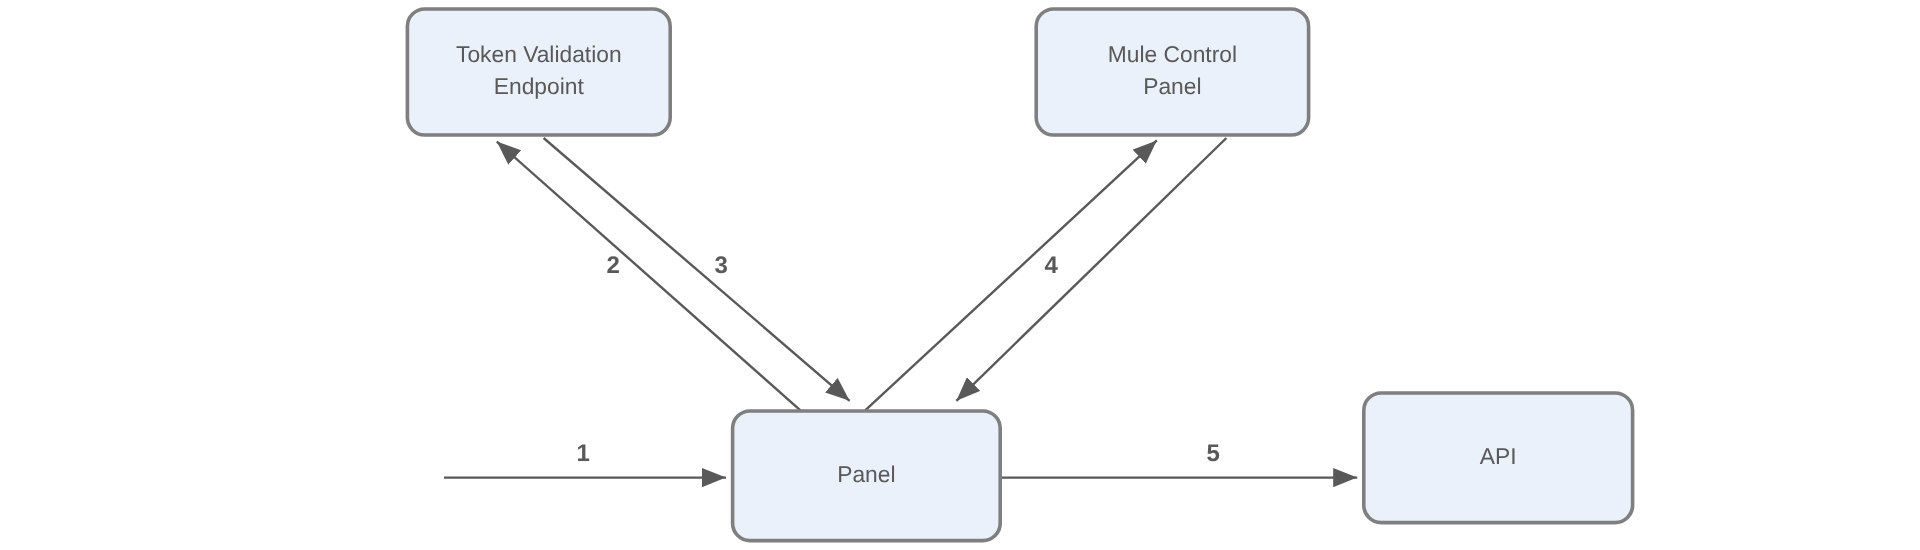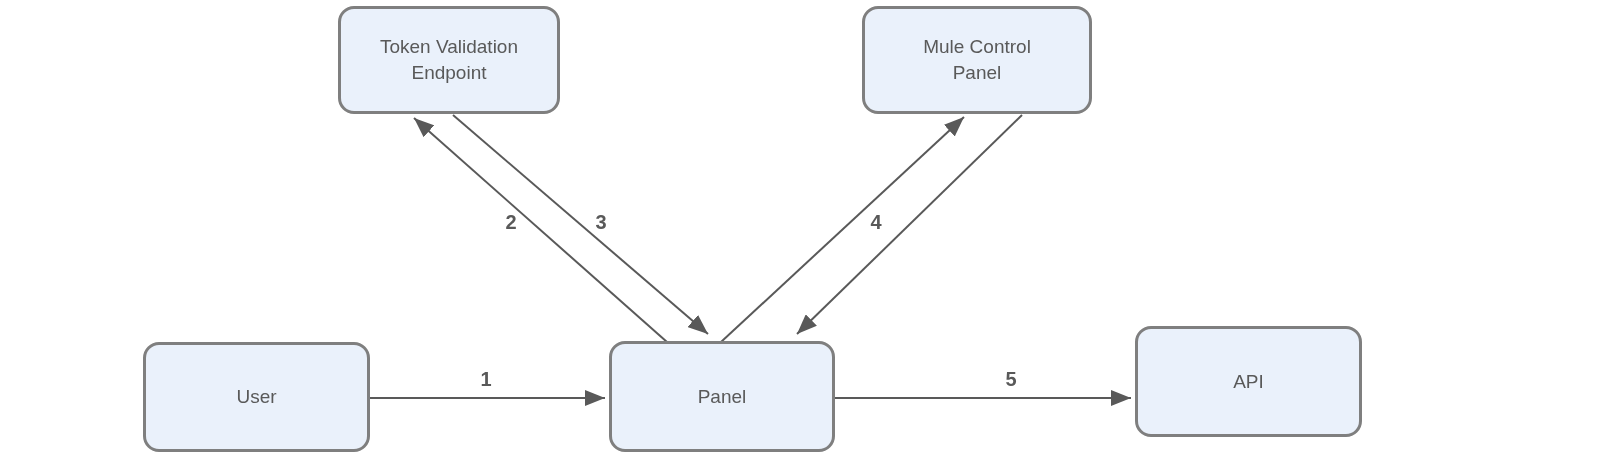--- a/index.html
+++ b/index.html
@@ -80,23 +80,20 @@
   </svg>
 
   <div class="node node-tve">
     <span>Token Validation Endpoint</span>
   </div>
 
   <div class="node node-mcp">
     <span>Mule Control Panel</span>
   </div>
 
-  <div class="node node-user">
-    <span>User</span>
-  </div>
 
   <div class="node node-policy">
     <span>Panel</span>
   </div>
 
   <div class="node node-api">
     <span>API</span>
   </div>
 
   <div class="edge-label lbl-1">1</div>

